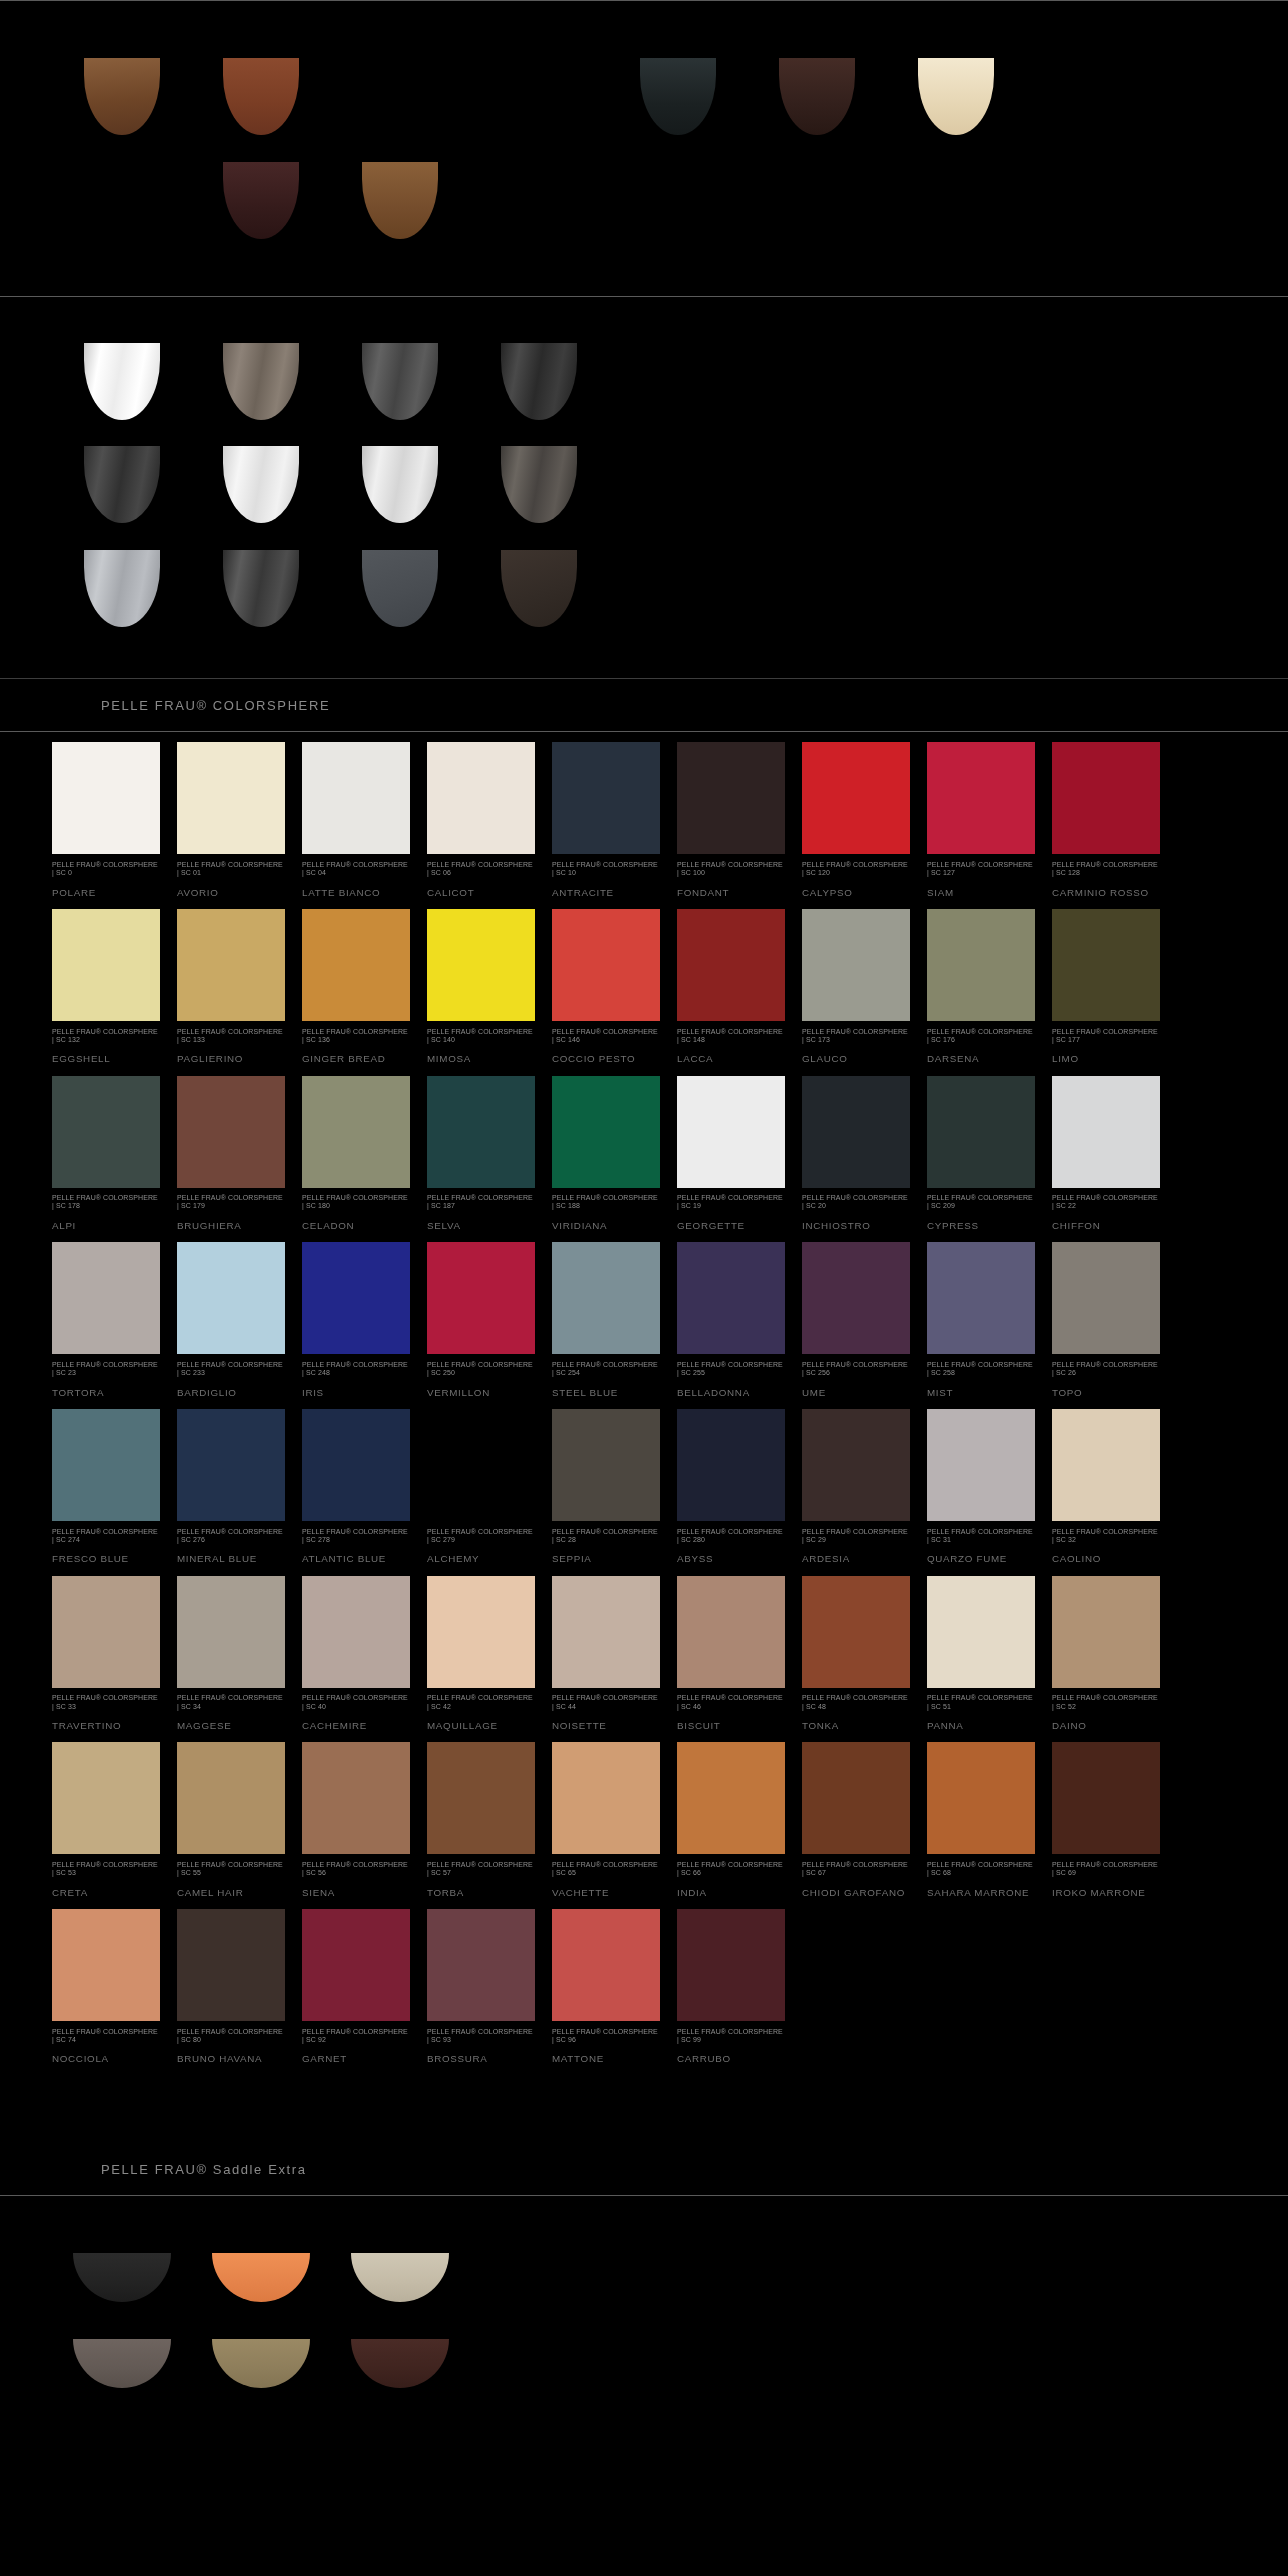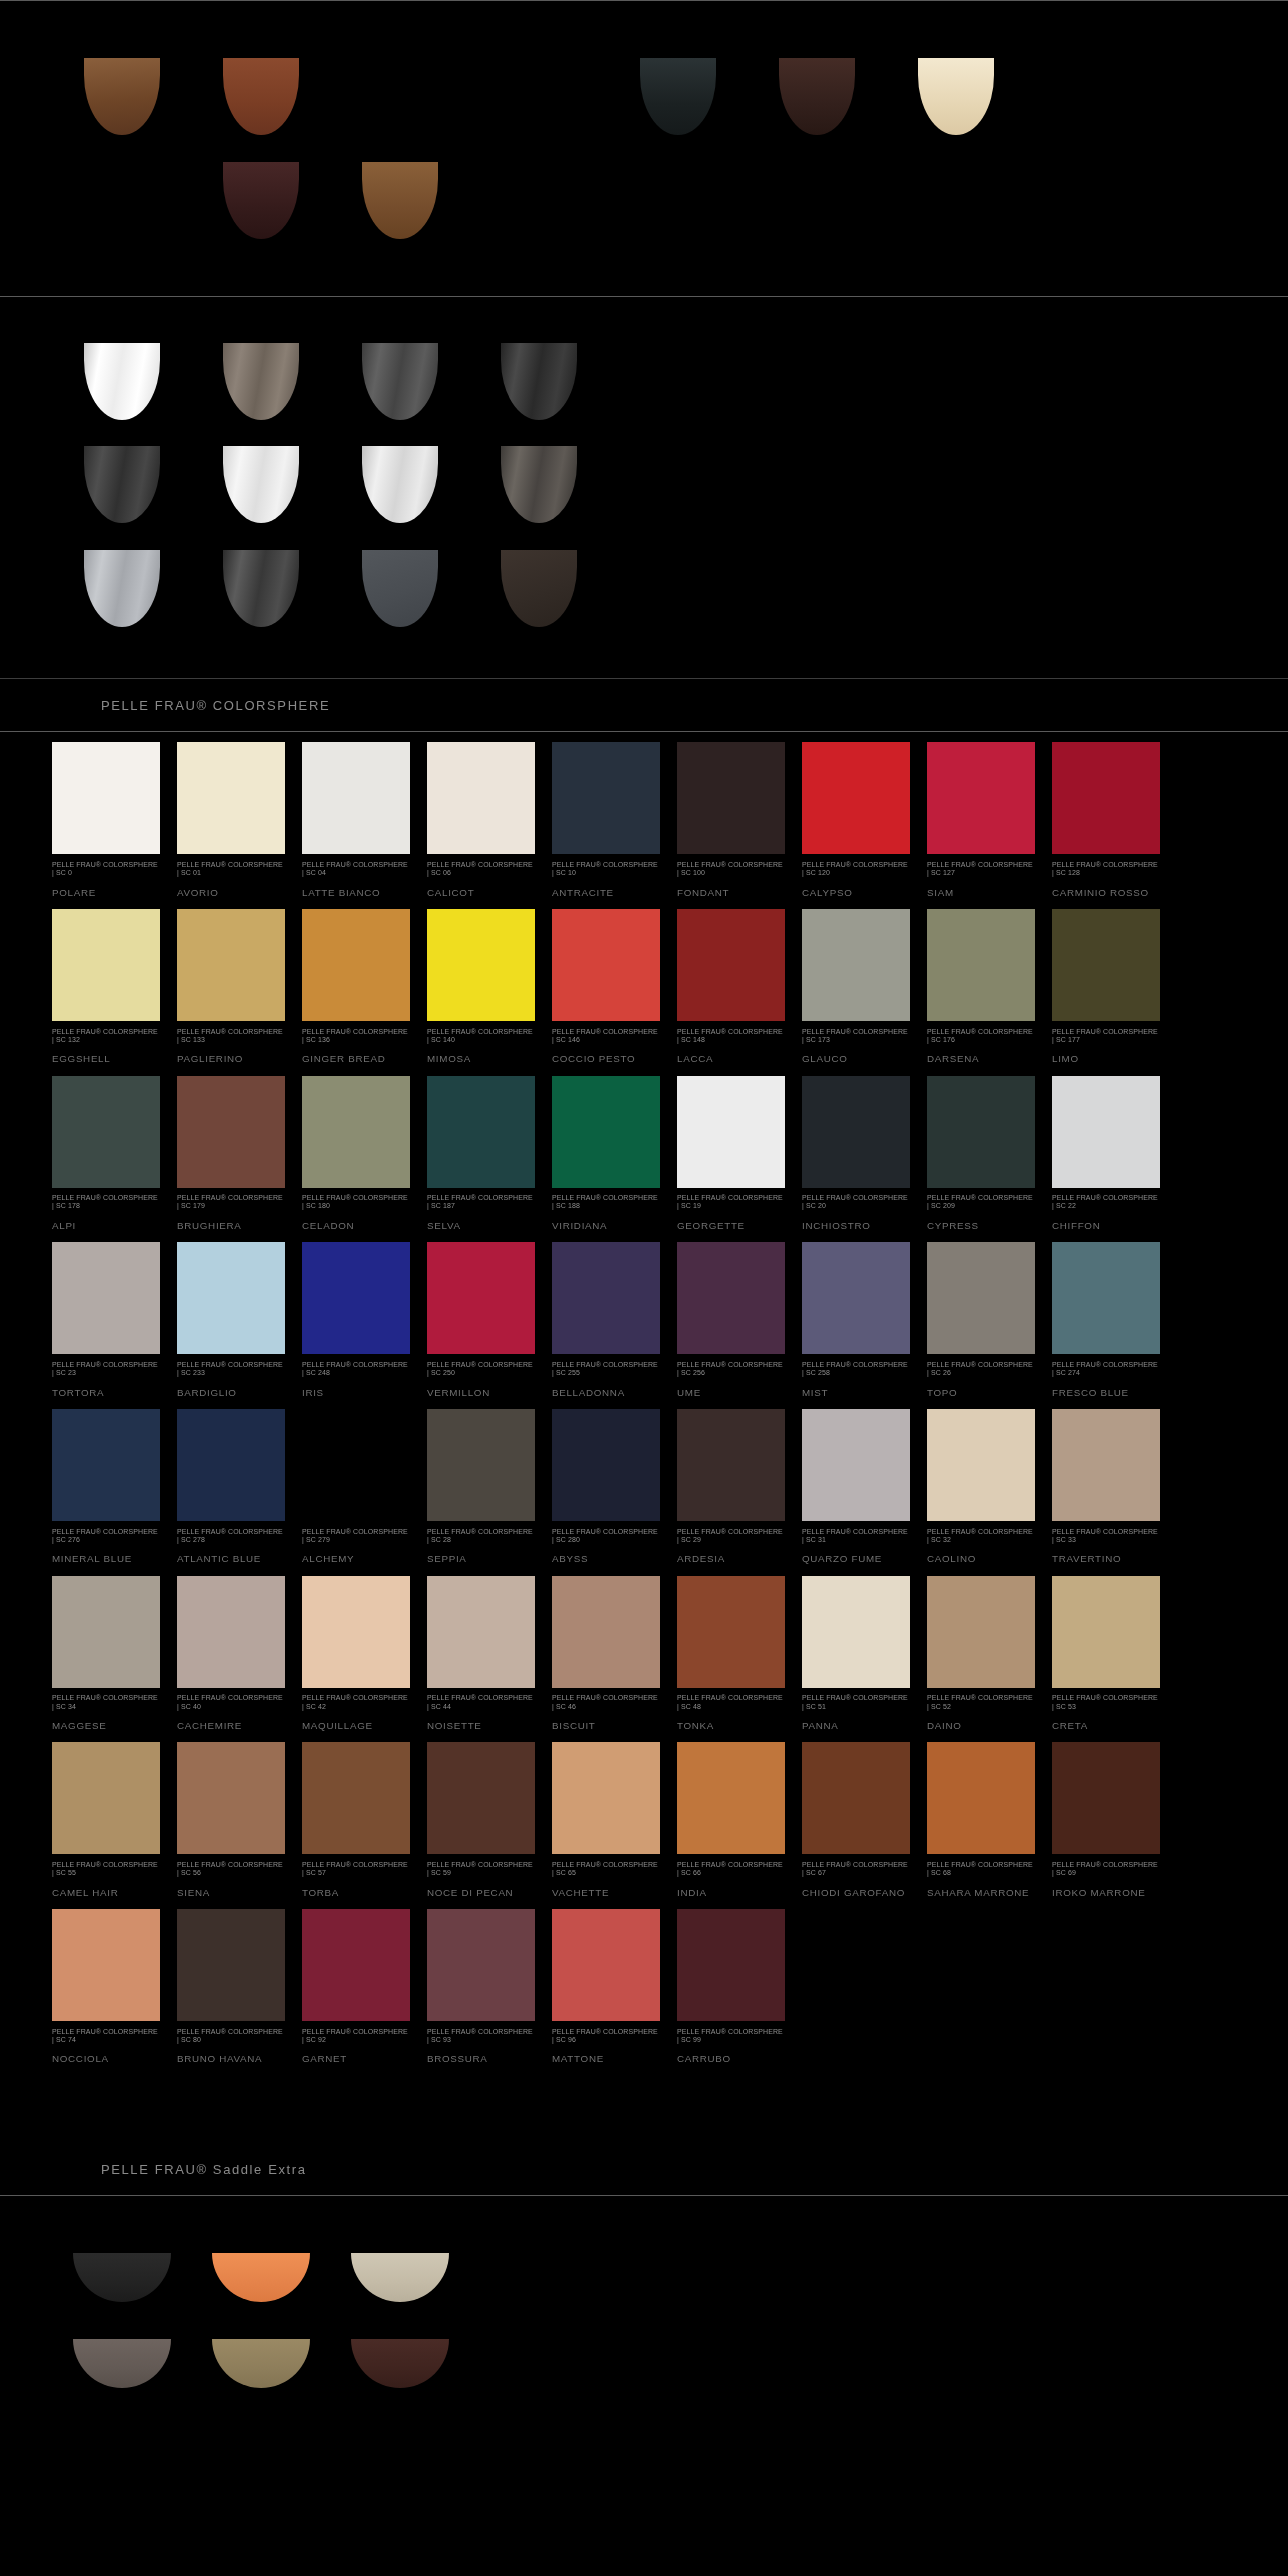--- a/index.html
+++ b/index.html
@@ -349,20 +349,25 @@
           <div class="cs-swatch" title="IRIS" style="background: rgb(34, 39, 138);"></div>
           <div class="cs-code"><span>PELLE FRAU® COLORSPHERE</span><span class="ln2">| SC 248</span></div>
           <div class="cs-name">IRIS</div>
         </div>
         <div class="cs-item">
           <div class="cs-swatch" title="VERMILLON" style="background: rgb(176, 27, 61);"></div>
           <div class="cs-code"><span>PELLE FRAU® COLORSPHERE</span><span class="ln2">| SC 250</span></div>
           <div class="cs-name">VERMILLON</div>
         </div>
         <div class="cs-item">
+          <div class="cs-swatch" title="STEEL BLUE" style="background: rgb(123, 143, 150);"></div>
+          <div class="cs-code"><span>PELLE FRAU® COLORSPHERE</span><span class="ln2">| SC 254</span></div>
+          <div class="cs-name">STEEL BLUE</div>
+        </div>
+        <div class="cs-item">
           <div class="cs-swatch" title="BELLADONNA" style="background: rgb(58, 49, 86);"></div>
           <div class="cs-code"><span>PELLE FRAU® COLORSPHERE</span><span class="ln2">| SC 255</span></div>
           <div class="cs-name">BELLADONNA</div>
         </div>
         <div class="cs-item">
           <div class="cs-swatch" title="UME" style="background: rgb(75, 44, 69);"></div>
           <div class="cs-code"><span>PELLE FRAU® COLORSPHERE</span><span class="ln2">| SC 256</span></div>
           <div class="cs-name">UME</div>
         </div>
         <div class="cs-item">
@@ -477,25 +482,20 @@
         </div>
         <div class="cs-item">
           <div class="cs-swatch" title="SIENA" style="background: rgb(154, 110, 83);"></div>
           <div class="cs-code"><span>PELLE FRAU® COLORSPHERE</span><span class="ln2">| SC 56</span></div>
           <div class="cs-name">SIENA</div>
         </div>
         <div class="cs-item">
           <div class="cs-swatch" title="TORBA" style="background: rgb(122, 78, 50);"></div>
           <div class="cs-code"><span>PELLE FRAU® COLORSPHERE</span><span class="ln2">| SC 57</span></div>
           <div class="cs-name">TORBA</div>
-        </div>
-        <div class="cs-item">
-          <div class="cs-swatch" title="NOCE DI PECAN" style="background: rgb(84, 51, 40);"></div>
-          <div class="cs-code"><span>PELLE FRAU® COLORSPHERE</span><span class="ln2">| SC 59</span></div>
-          <div class="cs-name">NOCE DI PECAN</div>
         </div>
         <div class="cs-item">
           <div class="cs-swatch" title="VACHETTE" style="background: rgb(208, 157, 115);"></div>
           <div class="cs-code"><span>PELLE FRAU® COLORSPHERE</span><span class="ln2">| SC 65</span></div>
           <div class="cs-name">VACHETTE</div>
         </div>
         <div class="cs-item">
           <div class="cs-swatch" title="INDIA" style="background: rgb(192, 118, 60);"></div>
           <div class="cs-code"><span>PELLE FRAU® COLORSPHERE</span><span class="ln2">| SC 66</span></div>
           <div class="cs-name">INDIA</div>

